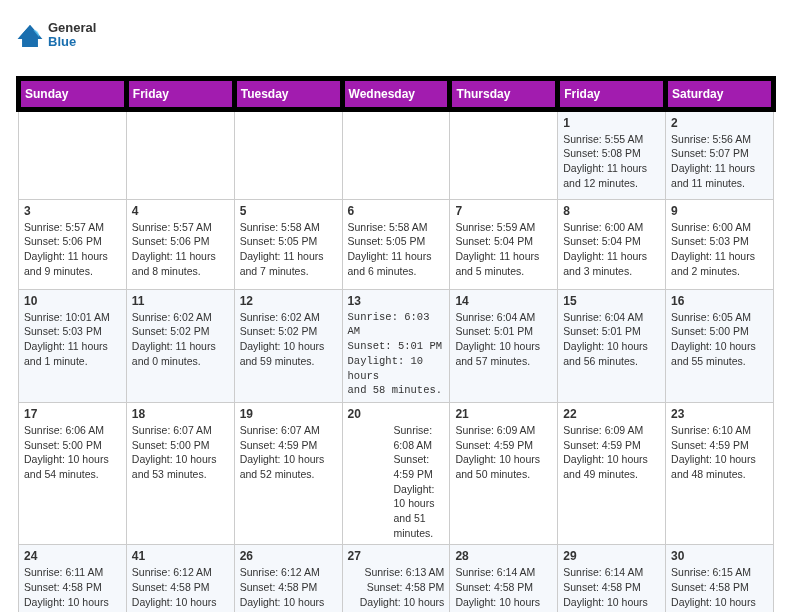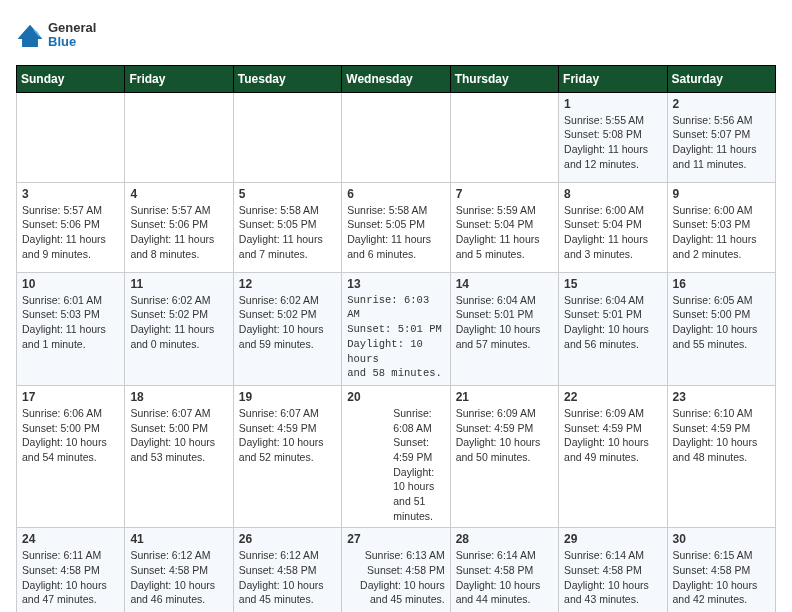--- a/index.html
+++ b/index.html
@@ -7,21 +7,21 @@
       font-family: Arial, sans-serif;
       background: #fff;
       width: 792px;
       min-height: 612px;
       padding: 16px;
     }
     .header {
       display: flex;
       justify-content: space-between;
       align-items: flex-end;
-      margin-bottom: 8px;
+      margin-bottom: 19px;
     }
     .logo {
       display: flex;
       align-items: center;
       gap: 4px;
     }
     .logo-text {
       font-size: 18px;
       font-weight: bold;
       line-height: 1.1;
@@ -41,27 +41,27 @@
     .subtitle {
       font-size: 14px;
       color: #555;
     }
     table {
       width: 100%;
       border-collapse: collapse;
       table-layout: fixed;
     }
     thead tr th {
-      background-color: #14532d;
+      background-color: #a21caf;
       color: #fff;
       font-size: 12px;
       font-weight: bold;
       padding: 6px 4px;
       text-align: left;
-      border: 1px solid #000000;
+      border: 5px solid #000000;
     }
     tbody tr td {
       border: 1px solid #ccc;
       vertical-align: top;
       padding: 4px 5px;
       font-size: 10.5px;
       color: #333;
       height: 90px;
       background: #fff;
     }
@@ -186,21 +186,21 @@
           <span class="day-num">9</span>
           <div class="cell-info" style="white-space: pre-line;">Sunrise: 6:00 AM
 Sunset: 5:03 PM
 Daylight: 11 hours
 and 2 minutes.</div>
         </td>
       </tr>
       <tr>
         <td>
           <span class="day-num">10</span>
-          <div class="cell-info" style="white-space: pre-line;">Sunrise: 6:01 AM
+          <div class="cell-info" style="white-space: pre-line;">Sunrise: 10:01 AM
 Sunset: 5:03 PM
 Daylight: 11 hours
 and 1 minute.</div>
         </td>
         <td>
           <span class="day-num">11</span>
           <div class="cell-info" style="white-space: pre-line;">Sunrise: 6:02 AM
 Sunset: 5:02 PM
 Daylight: 11 hours
 and 0 minutes.</div>

